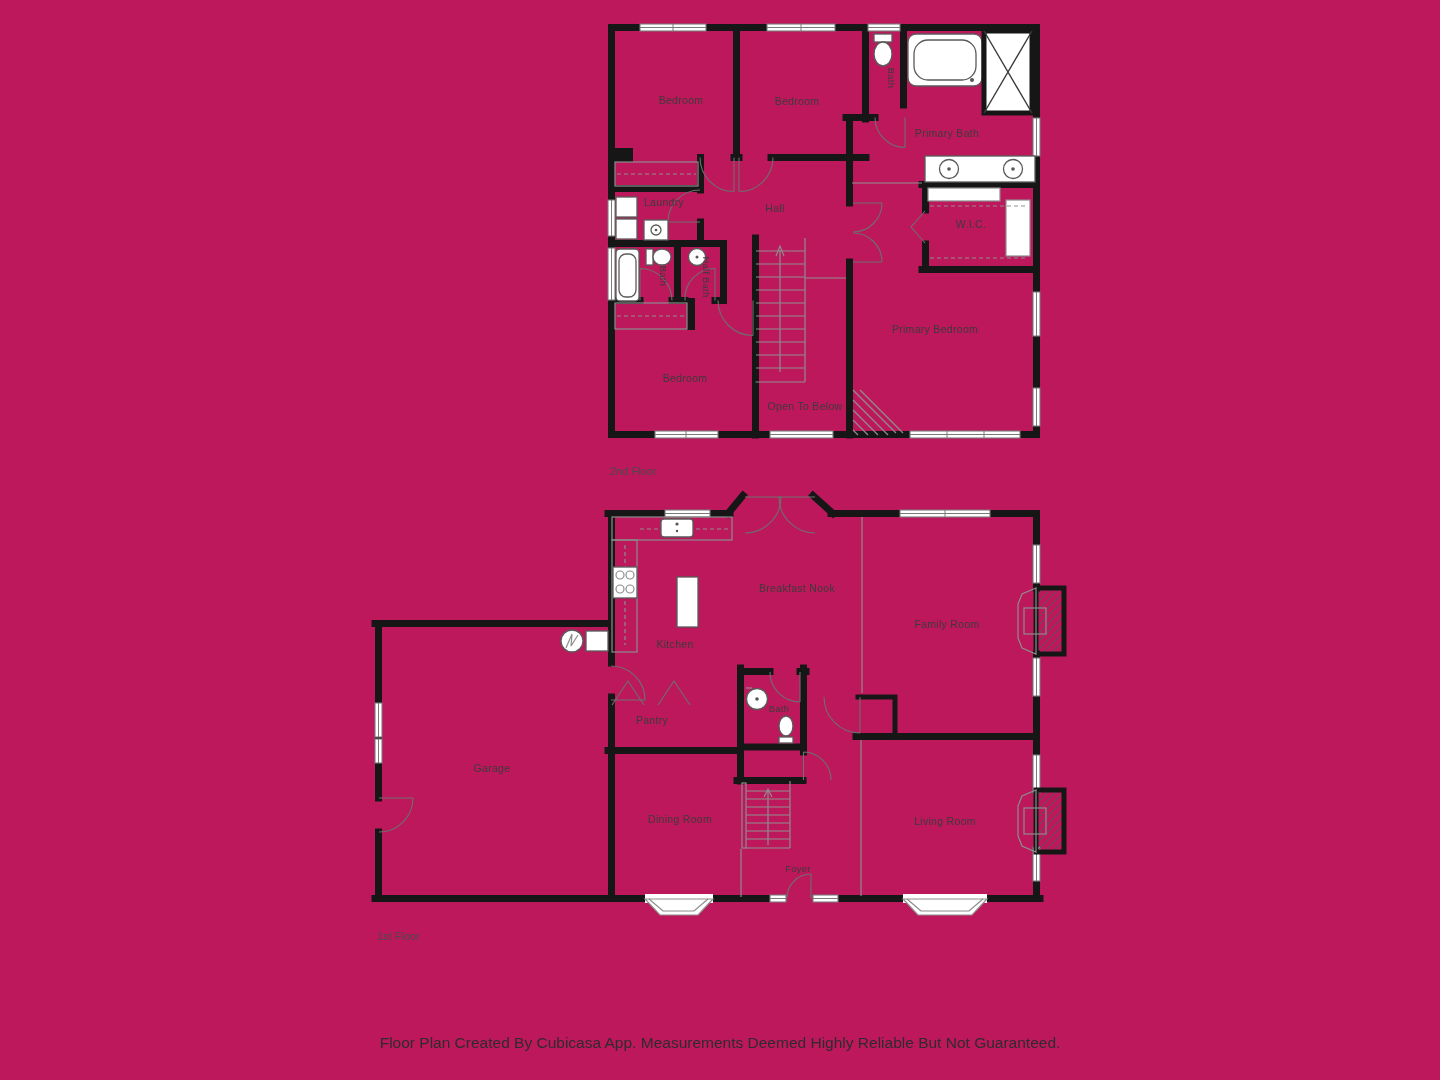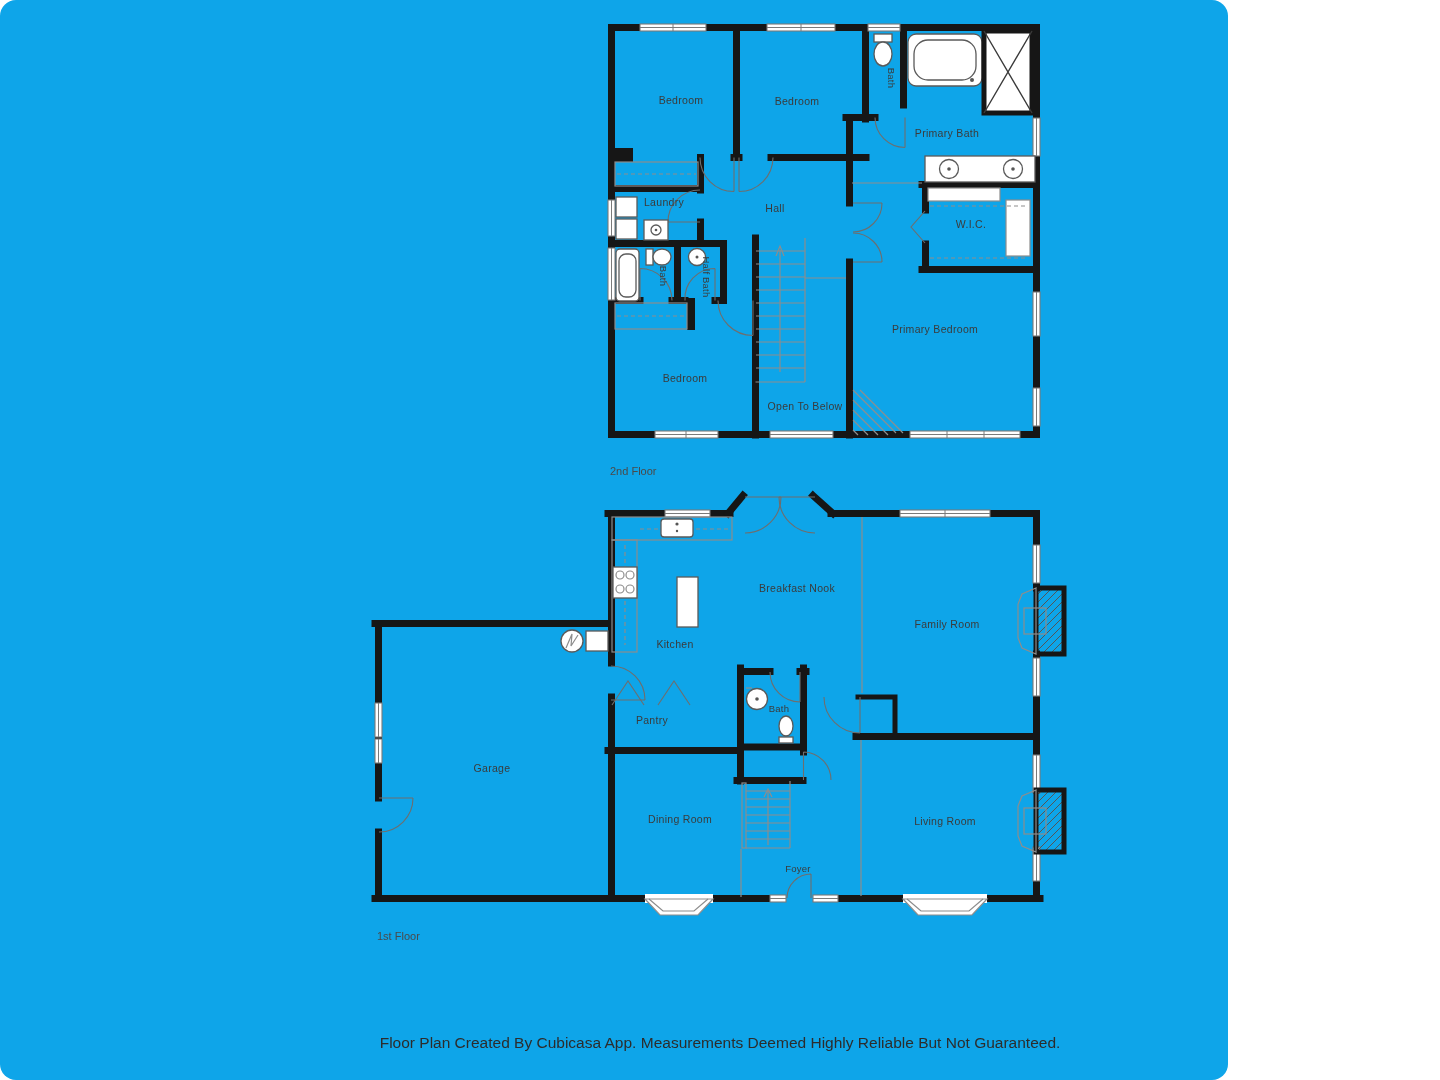--- a/index.html
+++ b/index.html
@@ -1,17 +1,17 @@
 <!DOCTYPE html>
 <html><head>
 <meta charset="utf-8">
 <style>
   html,body{margin:0;padding:0;background:#ffffff;}
-  .stage{position:relative;width:1228px;height:1080px;background:#0ea5e9;overflow:hidden;
-         font-family:"Liberation Sans", sans-serif;border-radius:16px;}
+  .stage{position:relative;width:1440px;height:1080px;background:#be185d;overflow:hidden;
+         font-family:"Liberation Sans", sans-serif;}
   svg{position:absolute;left:0;top:0;}
   .wall{stroke:#161616;stroke-width:7;fill:none;stroke-linecap:square;}
   .wall5{stroke:#161616;stroke-width:5;fill:none;stroke-linecap:square;}
   .thin{stroke:#8d8d8d;stroke-width:1.2;fill:none;}
   .thinw{stroke:#8d8d8d;stroke-width:1.2;fill:#fff;}
   .dash{stroke-dasharray:4 3;}
   .fix{stroke:#5a5a5a;stroke-width:1.3;fill:#fff;}
   .door{stroke:#6e6e6e;stroke-width:1.1;fill:none;}
   .win{fill:#fff;stroke:#7a7a7a;stroke-width:1.1;}
   .winline{stroke:#7a7a7a;stroke-width:1;}

